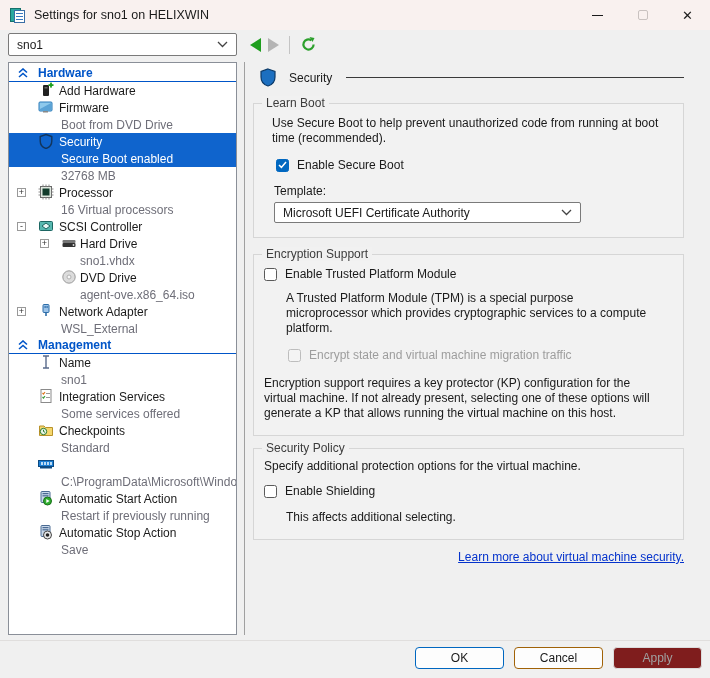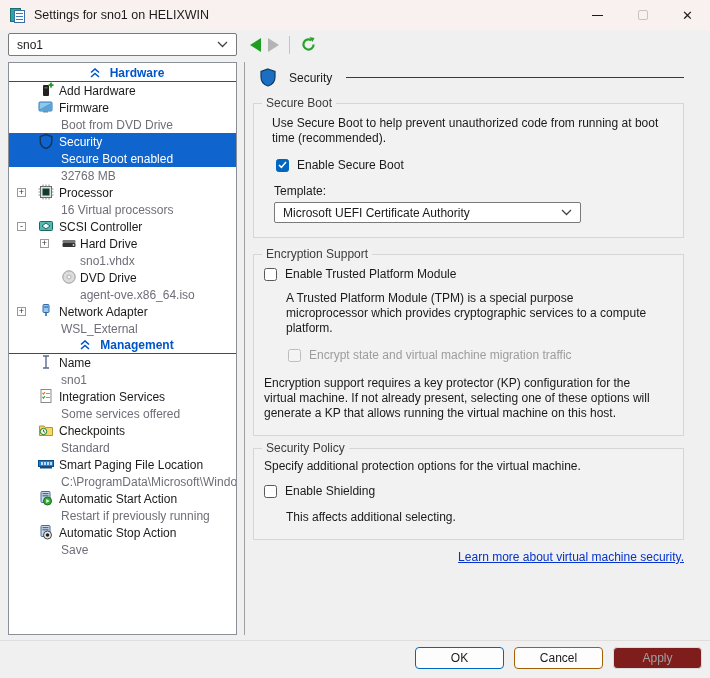--- a/index.html
+++ b/index.html
@@ -24,21 +24,21 @@
   .toolbar { position:absolute; left:0; top:30px; width:710px; height:30px; display:flex; align-items:center; }
   .vm-select { position:absolute; left:8px; top:3px; width:229px; height:23px; background:#fff; border:1px solid #7a7a7a; border-radius:2px; display:flex; align-items:center; padding:0 8px; }
   .vm-select .val { flex:1; }
   .nav-group { position:absolute; left:250px; top:3px; height:23px; display:flex; align-items:center; gap:7px; }
   .arrow-back { width:0; height:0; border-top:7px solid transparent; border-bottom:7px solid transparent; border-right:11px solid #1e9e1e; }
   .arrow-fwd { width:0; height:0; border-top:7px solid transparent; border-bottom:7px solid transparent; border-left:11px solid #b4b4b4; }
   .nav-sep { width:1px; height:18px; background:#c4c4c4; margin:0 3px; }
 
   
   .tree-panel { position:absolute; left:8px; top:62px; width:229px; height:573px; background:#ffffff; border:1px solid #8a8f98; overflow:hidden; padding-top:2px; }
-  .trow { height:17px; display:flex; align-items:center; position:relative; white-space:nowrap;justify-content:center; }
+  .trow { height:17px; display:flex; align-items:center; position:relative; white-space:nowrap; }
   .trow.header { font-weight:bold; color:#0055c8; border-bottom:1px solid #0055c8; }
   .trow.header .hchev { margin-left:9px; margin-right:10px; display:flex; }
   .trow.header .hlabel { color:#0055c8; }
   .texp { position:absolute; width:9px; height:9px; border:1px solid #999; background:#fff; font-size:9px; line-height:7px; text-align:center; color:#333; top:4px; }
   .ticon { position:absolute; width:16px; height:16px; top:0px; }
   .tlabel { position:absolute; top:1.5px; }
   .tsub { position:absolute; top:1.5px; color:#6e6e78; }
   .trow.sel { background:#0f64cd; }
   .trow.sel .tlabel, .trow.sel .tsub { color:#ffffff; }
   
@@ -260,21 +260,20 @@
     </div>
     <div class="trow lv0">
       <span class="ticon"><svg width="16" height="16" viewBox="0 0 16 16">
           <rect x="0.5" y="4.5" width="15" height="6" fill="#1d7fd4" stroke="#0c4a82"></rect>
           <rect x="2" y="10.5" width="12" height="2" fill="#0c4a82"></rect>
           <rect x="3" y="6" width="2" height="3" fill="#bcdcf5"></rect>
           <rect x="6" y="6" width="2" height="3" fill="#bcdcf5"></rect>
           <rect x="9" y="6" width="2" height="3" fill="#bcdcf5"></rect>
           <rect x="12" y="6" width="2" height="3" fill="#bcdcf5"></rect>
         </svg></span>
-      <span class="tlabel">Smart Paging File Location</span>
     </div>
     <div class="trow lv0s">
       <span class="tsub">C:\ProgramData\Microsoft\Windo...</span>
     </div>
     <div class="trow lv0">
       <span class="ticon"><svg width="16" height="16" viewBox="0 0 16 16">
           <rect x="3" y="1.5" width="9" height="11" rx="1" fill="#c8d8ea" stroke="#4a6a92"></rect>
           <rect x="4.5" y="3" width="6" height="1.2" fill="#4a6a92"></rect>
           <rect x="4.5" y="5.2" width="6" height="1.2" fill="#4a6a92"></rect>
           <circle cx="9.5" cy="11" r="4" fill="#2fae2f" stroke="#1a701a"></circle>
@@ -304,21 +303,21 @@
 <div class="main">
   <div class="main-header">
     <svg class="shield" width="18" height="19" viewBox="0 0 18 19">
       <path d="M9 1 L16 3.5 V9 C16 14 13 16.8 9 18 C5 16.8 2 14 2 9 V3.5 Z" fill="#1c6fc0" stroke="#0c3a68" stroke-width="1.2"></path>
     </svg>
     <span>Security</span>
     <div class="hr"></div>
   </div>
 
   <div class="groupbox" style="padding-left:18px;">
-    <span class="legend">Secure Boot</span>
+    <span class="legend">Learn Boot</span>
     <div class="desc" style="width:398px;">Use Secure Boot to help prevent unauthorized code from running at boot time (recommended).</div>
     <div class="cbrow" style="margin:12px 0 0 4px;">
       <span class="cb checked">
         <svg width="9" height="8" viewBox="0 0 9 8">
             <path d="M1 4 L3.4 6.4 L8 1" stroke="#fff" stroke-width="1.5" fill="none"></path>
           </svg>
       </span>
       <span>Enable Secure Boot</span>
     </div>
     <div style="margin:12px 0 0 2px;">Template:</div>

